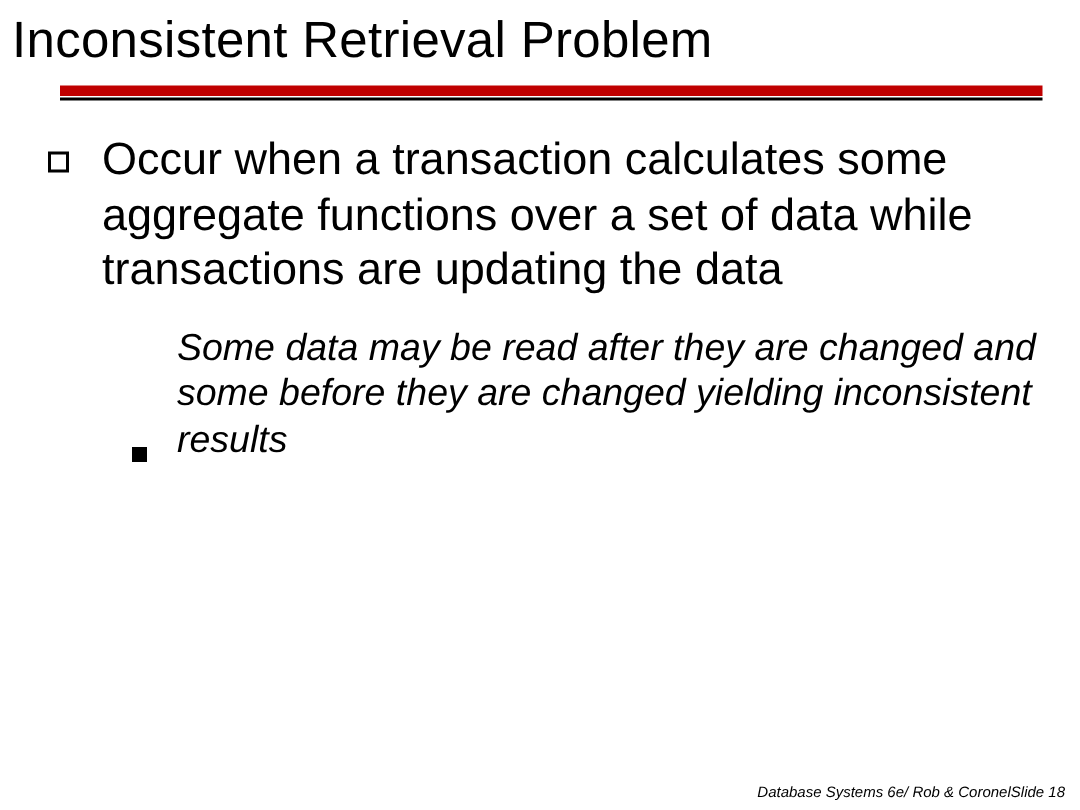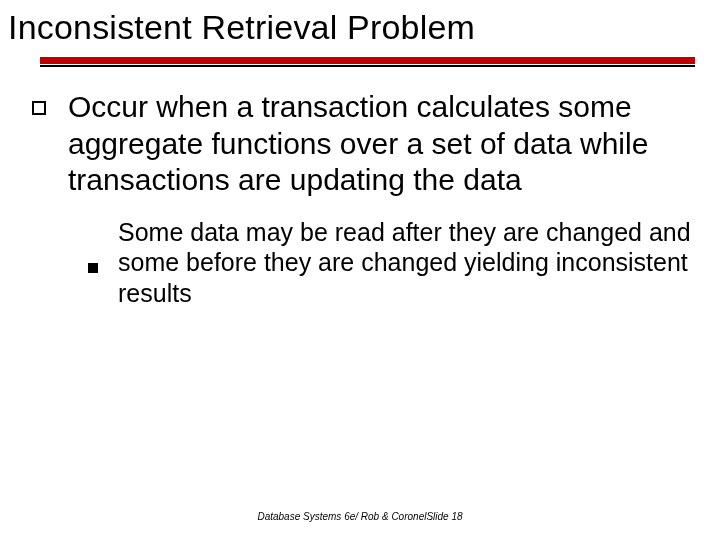--- a/index.html
+++ b/index.html
@@ -55,44 +55,45 @@
     margin-top: 12px;
     margin-right: 22px;
     margin-left: 6px;
   }
   .lvl1 .text {
     font-size: 30px;
     line-height: 1.22;
   }
   .lvl2 {
     display: flex;
-    align-items: center;
+    align-items: flex-end;
     margin-left: 62px;
     margin-top: 6px;
+    font-style: italic;
   }
   .lvl2 .bullet {
     flex: 0 0 auto;
     width: 10px;
     height: 10px;
     background: #000;
     margin-top: 10px;
     margin-right: 20px;
   }
   .lvl2 .text {
     font-size: 25px;
     line-height: 1.22;
   }
   .footer {
     position: absolute;
-    bottom: 18px;
+    bottom: 6px;
     left: 0;
     right: 0;
     padding: 0 10px;
     display: flex;
-    justify-content: center;
+    justify-content: flex-end;
     font-family: Verdana, sans-serif;
     font-style: italic;
     font-size: 10px;
     color: #000;
   }
 </style>
 </head>
 <body>
 
 <div class="slide">

